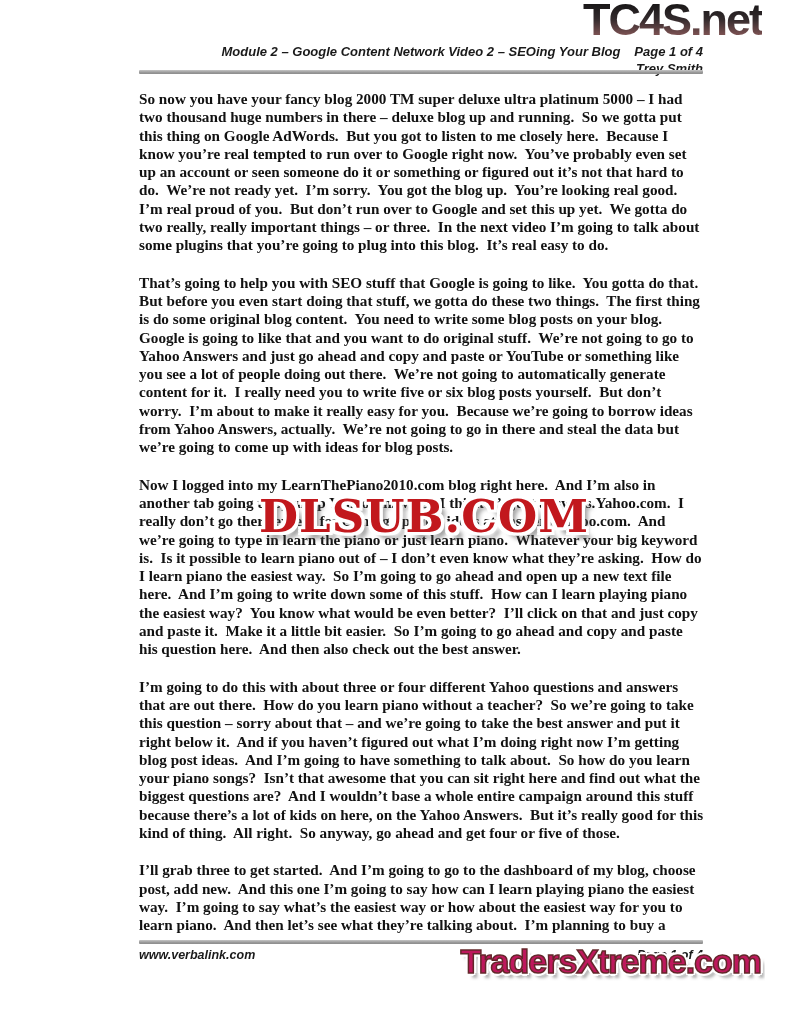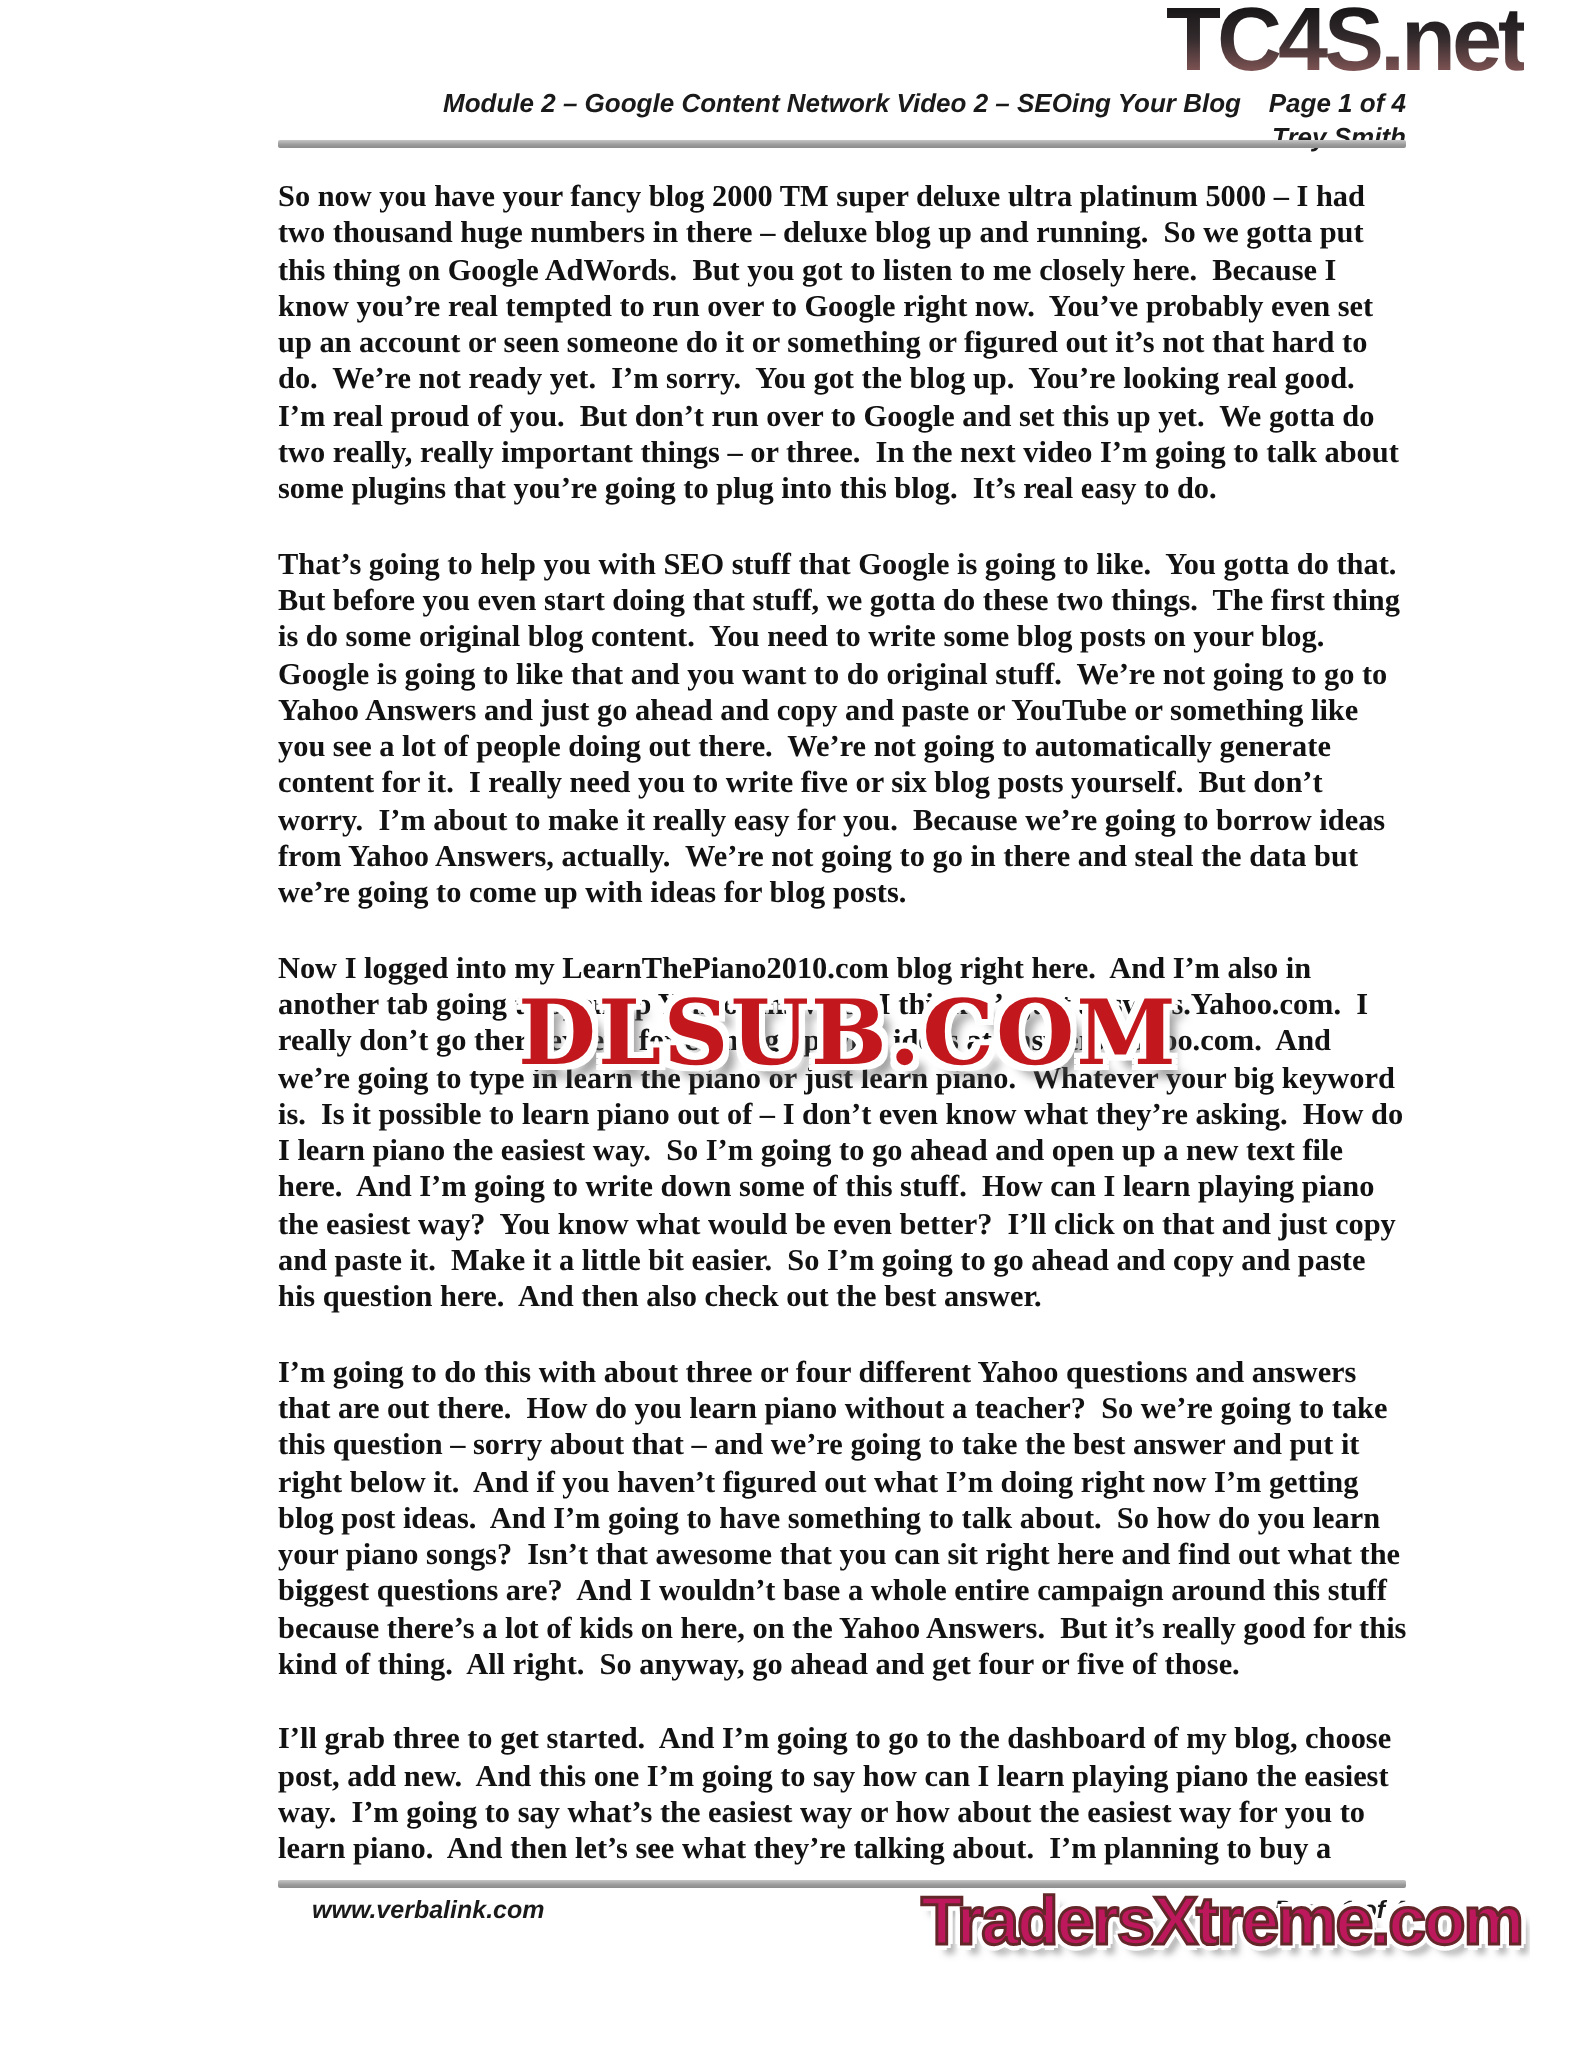--- a/index.html
+++ b/index.html
@@ -60,21 +60,21 @@
       -3px -3px 0 #ffffff, 3px -3px 0 #ffffff, -3px 3px 0 #ffffff, 3px 3px 0 #ffffff,
       6px 7px 4px rgba(90,90,90,0.55);
   }
 
   
   .footer {
     position:absolute; left:113px; top:948px; width:564px;
     font-family:"Liberation Sans", sans-serif;
     font-weight:bold; font-style:italic; font-size:12.5px; color:#1a1a1a;
   }
-  .footer-site { float:left;margin-left:17px; }
+  .footer-site { float:left; }
   .footer-page { float:right; }
 
   
   .txtreme {
     position:absolute; top:942px; right:4px;
     font-family:"Liberation Sans", sans-serif;
     font-weight:bold; font-size:34px; letter-spacing:-1px; white-space:nowrap;
     color:#be185d;
     -webkit-text-stroke:1.5px #63272a;
     text-shadow:

